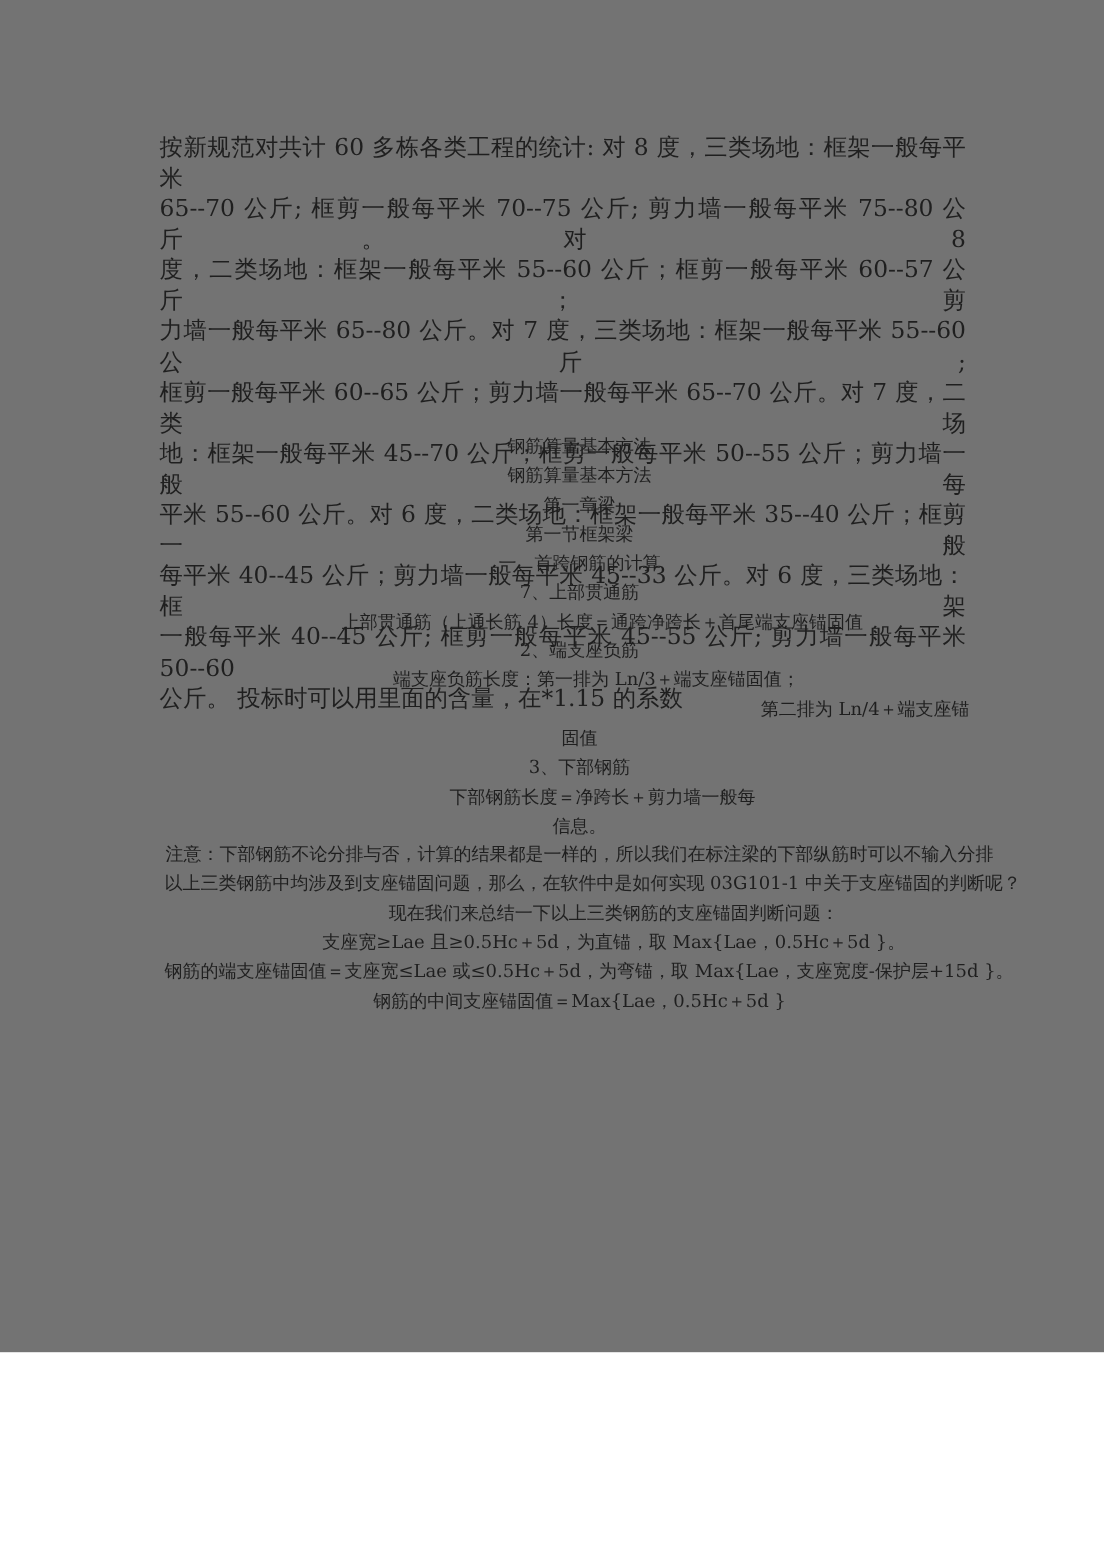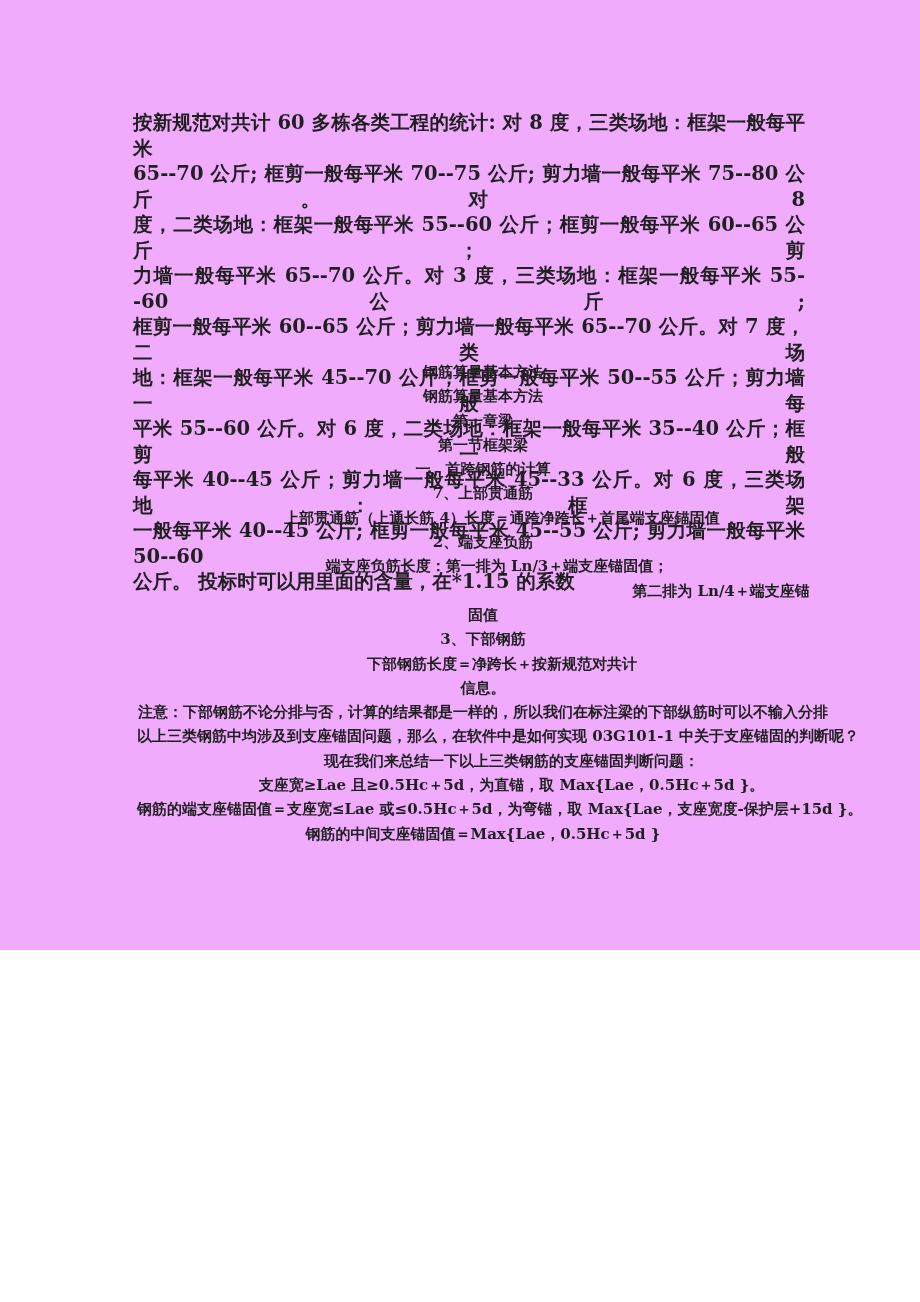--- a/index.html
+++ b/index.html
@@ -3,26 +3,25 @@
 <meta charset="utf-8">
 <style>
   html, body {
     margin: 0;
     padding: 0;
     background: #ffffff;
   }
   .page {
     position: relative;
     width: 920px;
-    height: 950px;
-    background: #f0abfc;
+    height: 1127px;
+    background: #737373;
     color: #1f1f1f;
     font-family: "DejaVu Serif", "Liberation Serif", serif;
     overflow: hidden;
-    font-weight: bold;
   }
   
   .intro {
     position: absolute;
     left: 133px;
     top: 110px;
     width: 672px;
     font-size: 19.5px;
     line-height: 25.5px;
   }
@@ -54,22 +53,22 @@
   .ind-far { padding-left: 476px; } 
 </style>
 </head>
 <body>
 
 <div class="page">
 
   <div class="intro">
     <div class="jline">按新规范对共计 60 多栋各类工程的统计: 对 8 度，三类场地：框架一般每平米</div>
     <div class="jline">65--70 公斤; 框剪一般每平米 70--75 公斤; 剪力墙一般每平米 75--80 公斤。对 8</div>
-    <div class="jline">度，二类场地：框架一般每平米 55--60 公斤；框剪一般每平米 60--65 公斤；剪</div>
-    <div class="jline">力墙一般每平米 65--70 公斤。对 3 度，三类场地：框架一般每平米 55--60 公斤;</div>
+    <div class="jline">度，二类场地：框架一般每平米 55--60 公斤；框剪一般每平米 60--57 公斤；剪</div>
+    <div class="jline">力墙一般每平米 65--80 公斤。对 7 度，三类场地：框架一般每平米 55--60 公斤;</div>
     <div class="jline">框剪一般每平米 60--65 公斤；剪力墙一般每平米 65--70 公斤。对 7 度，二类场</div>
     <div class="jline">地：框架一般每平米 45--70 公斤；框剪一般每平米 50--55 公斤；剪力墙一般每</div>
     <div class="jline">平米 55--60 公斤。对 6 度，二类场地：框架一般每平米 35--40 公斤；框剪一般</div>
     <div class="jline">每平米 40--45 公斤；剪力墙一般每平米 45--33 公斤。对 6 度，三类场地：框架</div>
     <div class="jline">一般每平米 40--45 公斤; 框剪一般每平米 45--55 公斤; 剪力墙一般每平米 50--60</div>
     <div class="lastline">公斤。  投标时可以用里面的含量，在*1.15 的系数</div>
   </div>
 
   <div class="bodytext">
     <div class="line">钢筋算量基本方法</div>
@@ -77,21 +76,21 @@
     <div class="line">第一章梁</div>
     <div class="line">第一节框架梁</div>
     <div class="line">一、首跨钢筋的计算</div>
     <div class="line">7、上部贯通筋</div>
     <div class="line ind-b">上部贯通筋（上通长筋 4）长度＝通跨净跨长＋首尾端支座锚固值</div>
     <div class="line">2、端支座负筋</div>
     <div class="line ind-a">端支座负筋长度：第一排为 Ln/3＋端支座锚固值；</div>
     <div class="line ind-far">第二排为 Ln/4＋端支座锚</div>
     <div class="line">固值</div>
     <div class="line">3、下部钢筋</div>
-    <div class="line ind-b">下部钢筋长度＝净跨长＋按新规范对共计</div>
+    <div class="line ind-b">下部钢筋长度＝净跨长＋剪力墙一般每</div>
     <div class="line">信息。</div>
     <div class="line">注意：下部钢筋不论分排与否，计算的结果都是一样的，所以我们在标注梁的下部纵筋时可以不输入分排</div>
     <div class="line">以上三类钢筋中均涉及到支座锚固问题，那么，在软件中是如何实现 03G101-1 中关于支座锚固的判断呢？</div>
     <div class="line ind-c">现在我们来总结一下以上三类钢筋的支座锚固判断问题：</div>
     <div class="line ind-c">支座宽≥Lae 且≥0.5Hc＋5d，为直锚，取 Max{Lae，0.5Hc＋5d }。</div>
     <div class="line">钢筋的端支座锚固值＝支座宽≤Lae 或≤0.5Hc＋5d，为弯锚，取 Max{Lae，支座宽度-保护层+15d }。</div>
     <div class="line">钢筋的中间支座锚固值＝Max{Lae，0.5Hc＋5d }</div>
   </div>
 
 </div>

